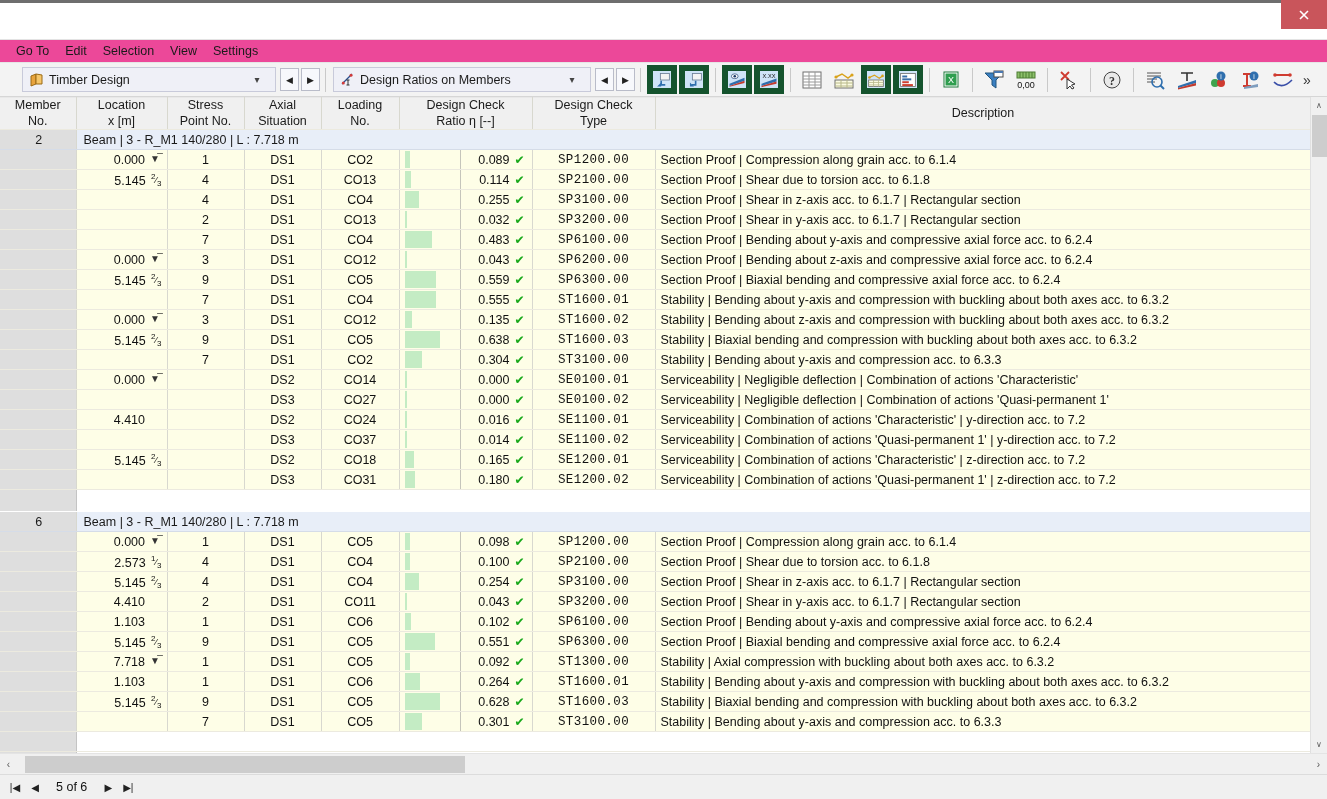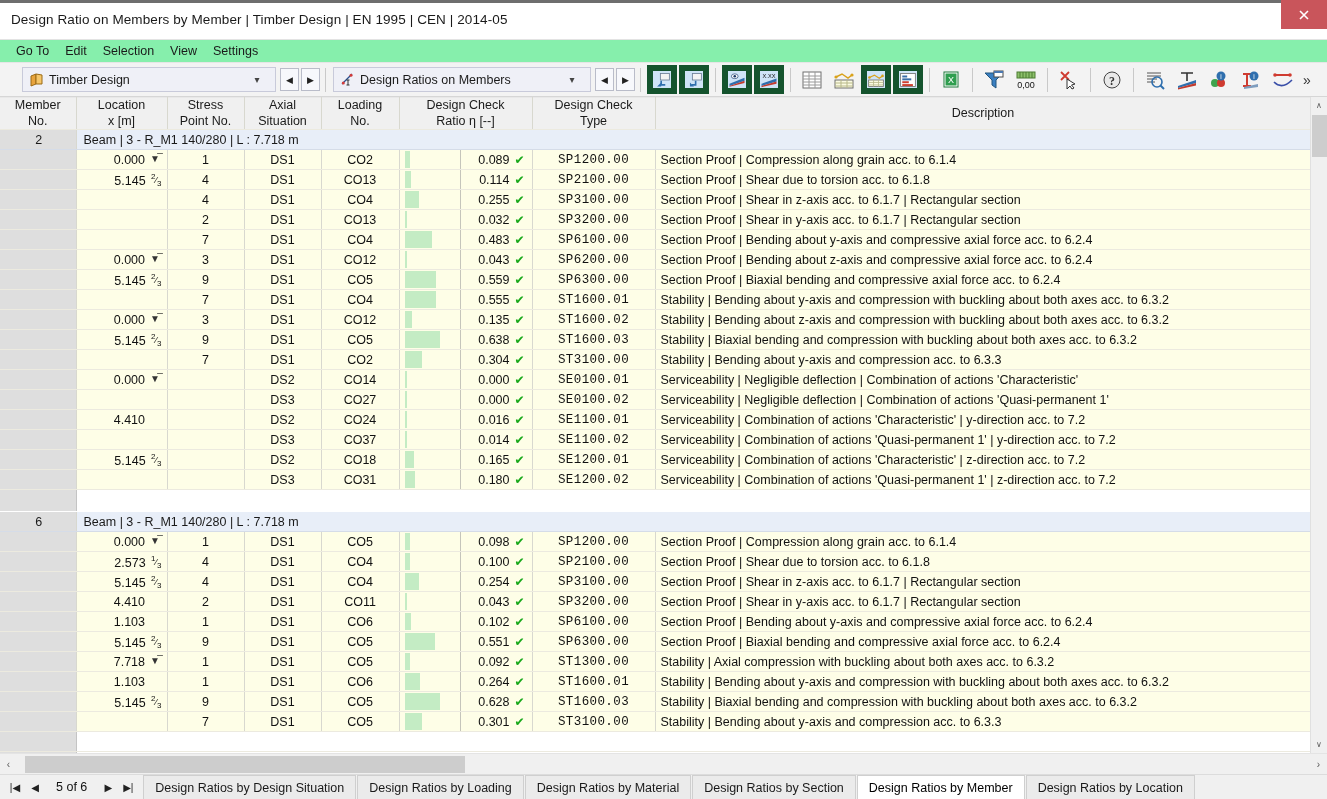--- a/index.html
+++ b/index.html
@@ -35,21 +35,21 @@
     color: #fff;
     display: flex; align-items: center; justify-content: center;
     font-size: 12px;
     cursor: pointer;
   }
   .topstripe { position:absolute; left:0; top:0; width: 1281px; height: 3px; background:#6e6e6e; }
 
   
   .menubar {
     height: 22px; flex: 0 0 22px;
-    background: #86efac;
+    background: #ec4899;
     display: flex; align-items: center;
     padding-left: 8px;
   }
   .menubar .mi {
     padding: 2px 8px; font-size: 12.5px; color: #1a1a1a; cursor: default;
   }
 
   
   .toolbar {
     height: 35px; flex: 0 0 35px;
@@ -185,21 +185,20 @@
   
   svg { display:block; }
 </style>
 </head>
 <body>
 
 <div id="app">
 
   <div class="titlebar">
     <div class="topstripe"></div>
-    <div class="title">Design Ratio on Members by Member | Timber Design | EN 1995 | CEN | 2014-05</div>
     <div class="winbtn-close">
       <svg width="10" height="10" viewBox="0 0 10 10">
         <path d="M1 1 L9 9 M9 1 L1 9" stroke="#fff" stroke-width="1.6" fill="none"></path>
       </svg>
     </div>
   </div>
 
   <div class="menubar">
     <div class="mi">Go To</div>
     <div class="mi">Edit</div>
@@ -990,24 +989,16 @@
   </div>
 
   <div class="statusbar">
     <div class="pager">
       <div class="pbtn">|◀</div>
       <div class="pbtn">◀</div>
       <div class="pagetext">5 of 6</div>
       <div class="pbtn">▶</div>
       <div class="pbtn">▶|</div>
     </div>
-    <div class="tabs" id="tabstrip">
-        <div class="tab">Design Ratios by Design Situation</div>
-        <div class="tab">Design Ratios by Loading</div>
-        <div class="tab">Design Ratios by Material</div>
-        <div class="tab">Design Ratios by Section</div>
-        <div class="tab active">Design Ratios by Member</div>
-        <div class="tab">Design Ratios by Location</div>
-      </div>
     <div class="tabsfill"></div>
   </div>
 
 </div>
 
 </body></html>

